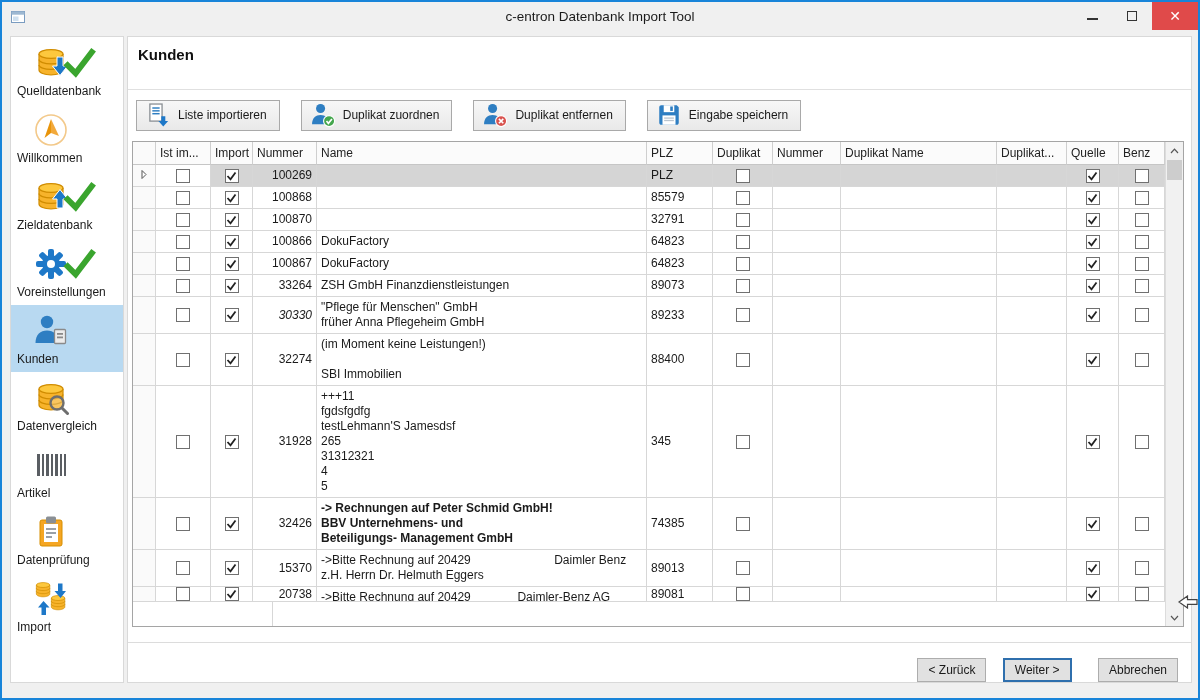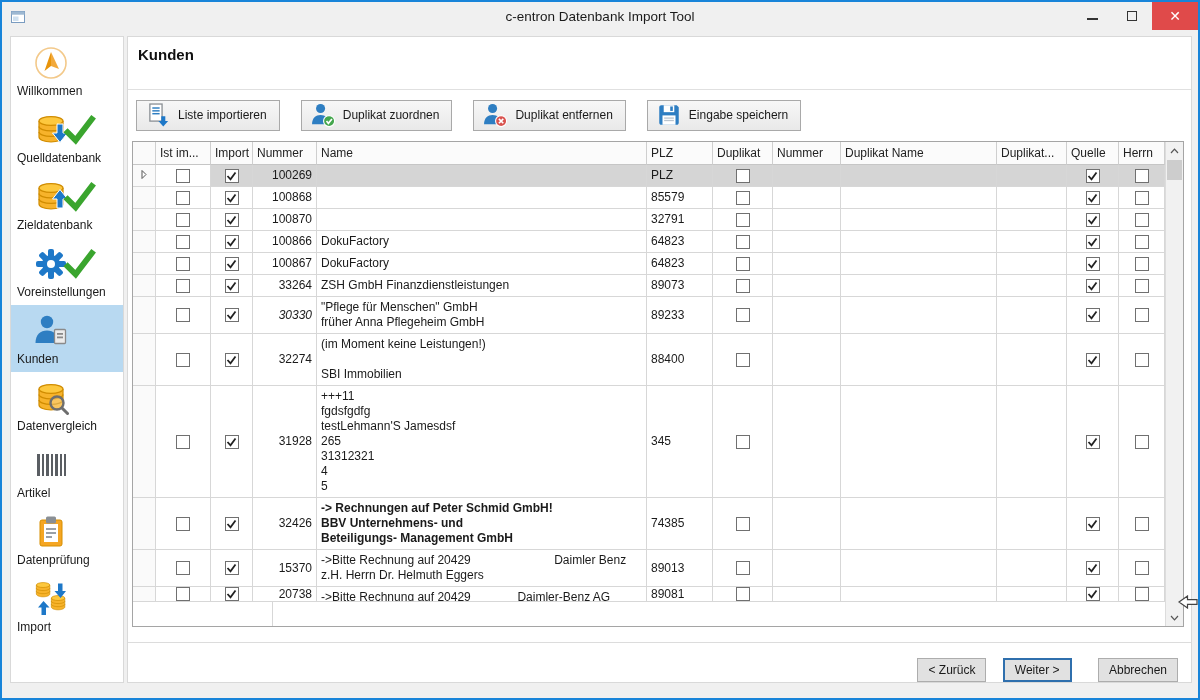--- a/index.html
+++ b/index.html
@@ -97,42 +97,42 @@
         </div>
       <div class="wc close">✕</div>
     </div>
   </div>
 
   <div class="app-body">
     <aside class="sidebar" id="sidebar">
         <div class="nav-item">
           <div class="nav-ico">
             <svg viewBox="0 0 36 36">
-              <circle cx="18" cy="18" r="15" fill="none" stroke="#f3c98a" stroke-width="1.6"></circle>
-              <path d="M18 7 L11.5 26 L18 21 Z" fill="#e8940a"></path>
-              <path d="M18 7 L26 24 L18 21 Z" fill="#f2a93b"></path>
-            </svg>
-          </div>
-          <div class="nav-label">Willkommen</div>
-        </div>
-        <div class="nav-item">
-          <div class="nav-ico">
-            <svg viewBox="0 0 36 36">
               <path d="M6 9v16c0 2.8 5.4 5 12 5s12-2.2 12-5V9" fill="#f7b32b" stroke="#d08c00" stroke-width="1.2"></path>
               <ellipse cx="18" cy="9" rx="12" ry="4.4" fill="#fdc83e" stroke="#d08c00" stroke-width="1.2"></ellipse>
               <path d="M6 14.5c0 2.4 5.4 4.4 12 4.4s12-2 12-4.4M6 20c0 2.4 5.4 4.4 12 4.4s12-2 12-4.4" fill="none" stroke="#d08c00" stroke-width="1.2"></path>
               <path d="M24 12h6v9h4.5L27 30.5 19.5 21H24z" fill="#1e78c8" stroke="#fff" stroke-width="1"></path>
             </svg>
             <span class="nav-check">
               <svg width="16" height="14" viewBox="0 0 16 14">
                 <path d="M2 8l4.5 4.5L14.5 2" stroke="#3aa52e" stroke-width="2.6" fill="none"></path>
               </svg>
             </span>
           </div>
           <div class="nav-label">Quelldatenbank</div>
+        </div>
+        <div class="nav-item">
+          <div class="nav-ico">
+            <svg viewBox="0 0 36 36">
+              <circle cx="18" cy="18" r="15" fill="none" stroke="#f3c98a" stroke-width="1.6"></circle>
+              <path d="M18 7 L11.5 26 L18 21 Z" fill="#e8940a"></path>
+              <path d="M18 7 L26 24 L18 21 Z" fill="#f2a93b"></path>
+            </svg>
+          </div>
+          <div class="nav-label">Willkommen</div>
         </div>
         <div class="nav-item">
           <div class="nav-ico">
             <svg viewBox="0 0 36 36">
               <path d="M6 9v16c0 2.8 5.4 5 12 5s12-2.2 12-5V9" fill="#f7b32b" stroke="#d08c00" stroke-width="1.2"></path>
               <ellipse cx="18" cy="9" rx="12" ry="4.4" fill="#fdc83e" stroke="#d08c00" stroke-width="1.2"></ellipse>
               <path d="M6 14.5c0 2.4 5.4 4.4 12 4.4s12-2 12-4.4M6 20c0 2.4 5.4 4.4 12 4.4s12-2 12-4.4" fill="none" stroke="#d08c00" stroke-width="1.2"></path>
               <path d="M27 10.5 L34.5 20 H30 v9 h-6 v-9 h-4.5 z" fill="#1e78c8" stroke="#fff" stroke-width="1"></path>
             </svg>
             <span class="nav-check">
@@ -297,21 +297,21 @@
               <div class="g-cell h" style="width: 55px; flex: 0 0 55px; height: 23px;">Ist im...</div>
               <div class="g-cell h" style="width: 42px; flex: 0 0 42px; height: 23px;">Import</div>
               <div class="g-cell h" style="width: 64px; flex: 0 0 64px; height: 23px;">Nummer</div>
               <div class="g-cell h" style="width: 330px; flex: 0 0 330px; height: 23px;">Name</div>
               <div class="g-cell h" style="width: 66px; flex: 0 0 66px; height: 23px;">PLZ</div>
               <div class="g-cell h" style="width: 60px; flex: 0 0 60px; height: 23px;">Duplikat</div>
               <div class="g-cell h" style="width: 68px; flex: 0 0 68px; height: 23px;">Nummer</div>
               <div class="g-cell h" style="width: 156px; flex: 0 0 156px; height: 23px;">Duplikat Name</div>
               <div class="g-cell h" style="width: 70px; flex: 0 0 70px; height: 23px;">Duplikat...</div>
               <div class="g-cell h" style="width: 52px; flex: 0 0 52px; height: 23px;">Quelle</div>
-              <div class="g-cell h" style="width: 46px; flex: 0 0 46px; height: 23px;">Herrn</div>
+              <div class="g-cell h" style="width: 46px; flex: 0 0 46px; height: 23px;">Benz</div>
             </div>
             <div class="g-row sel">
               <div class="g-cell sel-col" style="width: 23px; flex: 0 0 23px;">
                 <span><svg width="6" height="9" viewBox="0 0 6 9">
                     <path d="M1 .5L5 4.5 1 8.5z" fill="#fff" stroke="#555"></path>
                   </svg></span>
               </div>
               <div class="g-cell cbc cur" style="width: 55px; flex: 0 0 55px;">
                 <span class="cb"></span>
               </div>

